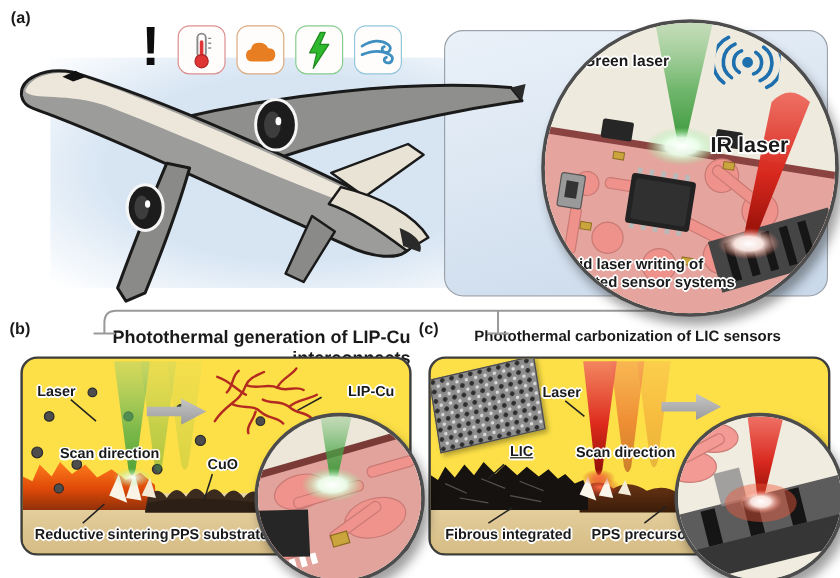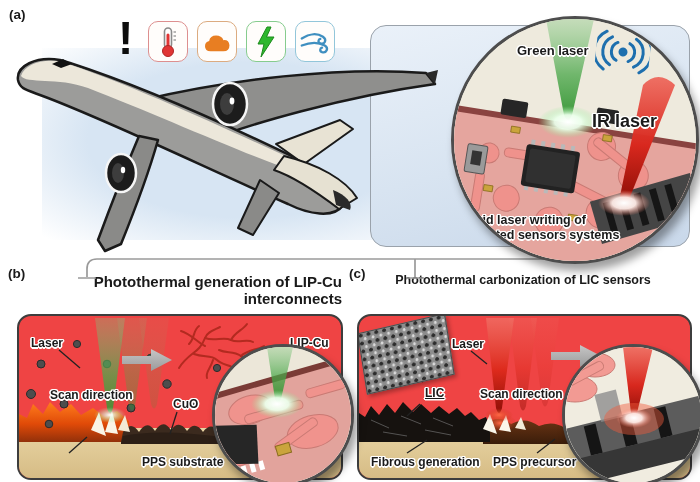--- a/index.html
+++ b/index.html
@@ -15,22 +15,22 @@
      border-radius:16px;background:linear-gradient(165deg,#eaf1f9 0%,#d8e4f1 55%,#c9d8ea 100%);}
   .warn-glyph{left:118px;top:14px;font-size:46px;font-weight:900;color:#0d0d0d;line-height:48px;}
   .hz{top:21px;width:40px;height:41px;border-radius:10px;background:#fffdfb;
       display:flex;align-items:center;justify-content:center;box-sizing:border-box;}
   .hz1{left:148px;border:1.5px solid #dd8f8f;}
   .hz2{left:197px;border:1.5px solid #dcab80;}
   .hz3{left:246px;border:1.5px solid #86cc8e;}
   .hz4{left:295px;border:1.5px solid #92c6da;}
   .titleb{left:20px;top:273px;width:322px;text-align:right;font-size:15px;font-weight:bold;}
   .titlec{left:358px;top:273px;width:330px;text-align:center;font-size:12.5px;font-weight:bold;}
-  .scene-panel{top:314px;height:162px;border:2px solid #3d3d3d;border-radius:14px;
-      background:#ef4444;overflow:hidden;box-sizing:content-box;text-align:center;}
+  .scene-panel{top:297px;height:162px;border:2px solid #3d3d3d;border-radius:14px;
+      background:#fde047;overflow:hidden;box-sizing:content-box;text-align:center;}
   .panel-b{left:17px;width:322px;}
   .panel-c{left:357px;width:331px;}
   .lbl{position:absolute;font-size:12px;font-weight:bold;white-space:nowrap;}
   .inset{border-radius:50%;border:3px solid #4d4d4d;overflow:hidden;
       box-shadow:4px 7px 9px rgba(0,0,0,.38);background:#eeeadd;z-index:6;}
   .circleA{left:451px;top:16px;width:242px;height:242px;}
   .insetB{left:212px;top:344px;width:136px;height:136px;}
   .insetC{left:562px;top:344px;width:136px;height:136px;}
   .blockarrow{background:linear-gradient(180deg,#c6c6c6,#9b9b9b);
      clip-path:polygon(0 32%,58% 32%,58% 0,100% 50%,58% 100%,58% 68%,0 68%);}
@@ -205,24 +205,24 @@
       <g stroke="#1d6fae" stroke-width="3" fill="none" stroke-linecap="round">
         <path d="M 33,14 A 10,10 0 0 1 33,32"></path>
         <path d="M 39,9 A 16,16 0 0 1 39,37"></path>
         <path d="M 45,4 A 22,22 0 0 1 45,42"></path>
         <path d="M 21,14 A 10,10 0 0 0 21,32"></path>
         <path d="M 15,9 A 16,16 0 0 0 15,37"></path>
         <path d="M 9,4 A 22,22 0 0 0 9,42"></path>
       </g>
       <circle cx="27" cy="23" r="4.5" fill="#1d6fae"></circle>
     </svg>
-    <div class="lbl halo" style="left:32px;top:24px;font-size:13px;margin-left:31px;">Green laser</div>
+    <div class="lbl halo" style="left:32px;top:24px;font-size:13px;">Green laser</div>
     <div class="lbl halo" style="left:138px;top:92px;font-size:18px;">IR laser</div>
     <div class="abs cap halo" style="top:194px;">Hybrid laser writing of</div>
-    <div class="abs cap halo" style="top:209px;">integrated sensors systems</div>
+    <div class="abs cap halo" style="top:209px;">integrated sensor systems</div>
   </div>
 
   <div class="abs panel-letter" style="left:8px;top:266px;">(b)</div>
   <div class="abs titleb">Photothermal generation of LIP-Cu interconnects</div>
 
   <div class="abs scene-panel panel-b">
     <svg class="abs" style="left:0;top:0;" width="322" height="162" viewBox="0 0 322 162">
       <defs>
         <linearGradient id="tanG" x1="0" y1="0" x2="0" y2="1">
           <stop offset="0%" stop-color="#e8d4a4"></stop>
@@ -297,20 +297,21 @@
         <path d="M 158,96 L 151,118"></path>
         <path d="M 50,137 L 68,121"></path>
       </g>
     </svg>
 
     <div class="abs blockarrow" style="left:103px;top:33px;width:50px;height:22px;"></div>
     <div class="lbl halo" style="left:12px;top:20px;">Laser</div>
     <div class="lbl halo" style="left:31px;top:72px;">Scan direction</div>
     <div class="lbl halo" style="left:251px;top:20px;padding-left:20px;">LIP-Cu</div>
     <div class="lbl halo" style="left:154px;top:81px;">CuO</div>
+    <div class="lbl halo" style="left:10px;top:139px;">Reductive sintering</div>
     <div class="lbl halo" style="left:123px;top:139px;">PPS substrate</div>
   </div>
 
   <div class="abs panel-letter" style="left:349px;top:266px;">(c)</div>
   <div class="abs titlec">Photothermal carbonization of LIC sensors</div>
 
   <div class="abs scene-panel panel-c">
     <svg class="abs" style="left:0;top:0;" width="331" height="162" viewBox="0 0 331 162">
       <defs>
         <linearGradient id="gRedC" x1="0" y1="0" x2="0" y2="1">
@@ -360,21 +361,21 @@
         <path d="M 61,88 L 48,100"></path>
         <path d="M 48,137 L 68,124"></path>
         <path d="M 178,137 L 196,123"></path>
       </g>
     </svg>
     <div class="abs mesh"></div>
     <div class="abs blockarrow" style="left:192px;top:29px;width:50px;height:22px;"></div>
     <div class="lbl halo" style="left:93px;top:21px;">Laser</div>
     <div class="lbl halo" style="left:66px;top:70px;text-decoration:underline;">LIC</div>
     <div class="lbl halo" style="left:121px;top:71px;">Scan direction</div>
-    <div class="lbl halo" style="left:12px;top:139px;">Fibrous generation</div>
+    <div class="lbl halo" style="left:12px;top:139px;">Fibrous integrated</div>
     <div class="lbl halo" style="left:134px;top:139px;">PPS precursor</div>
   </div>
 
   <div class="abs inset insetB">
     <svg width="136" height="136" viewBox="0 0 136 136">
       <rect x="0" y="0" width="136" height="136" fill="#ece7d9"></rect>
       <g transform="rotate(-16 68 68)">
         <rect x="-30" y="28" width="210" height="8" fill="#7a3b36"></rect>
         <rect x="-30" y="34" width="210" height="140" fill="#e2a39c"></rect>
         <g fill="#f0938d" stroke="#c97a74" stroke-width="1">

